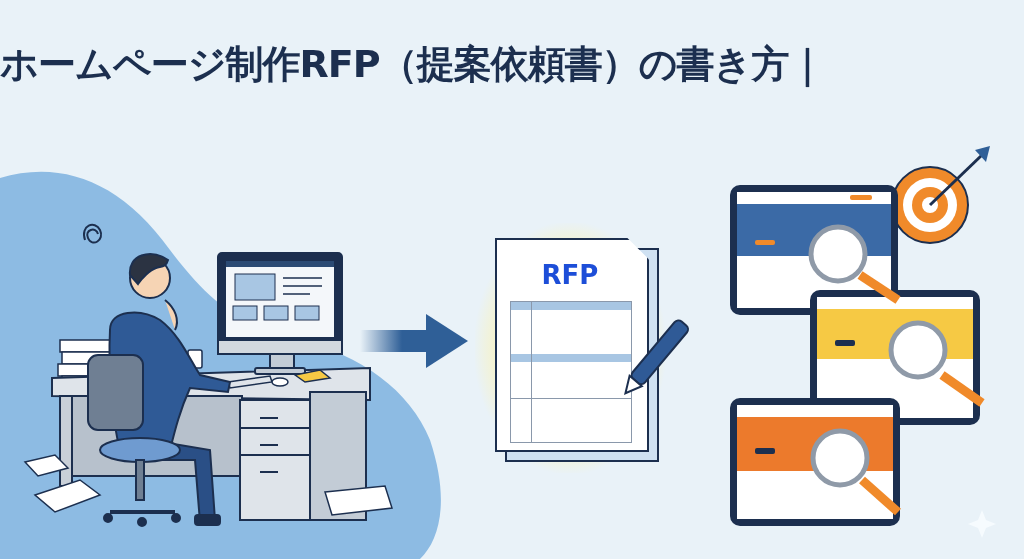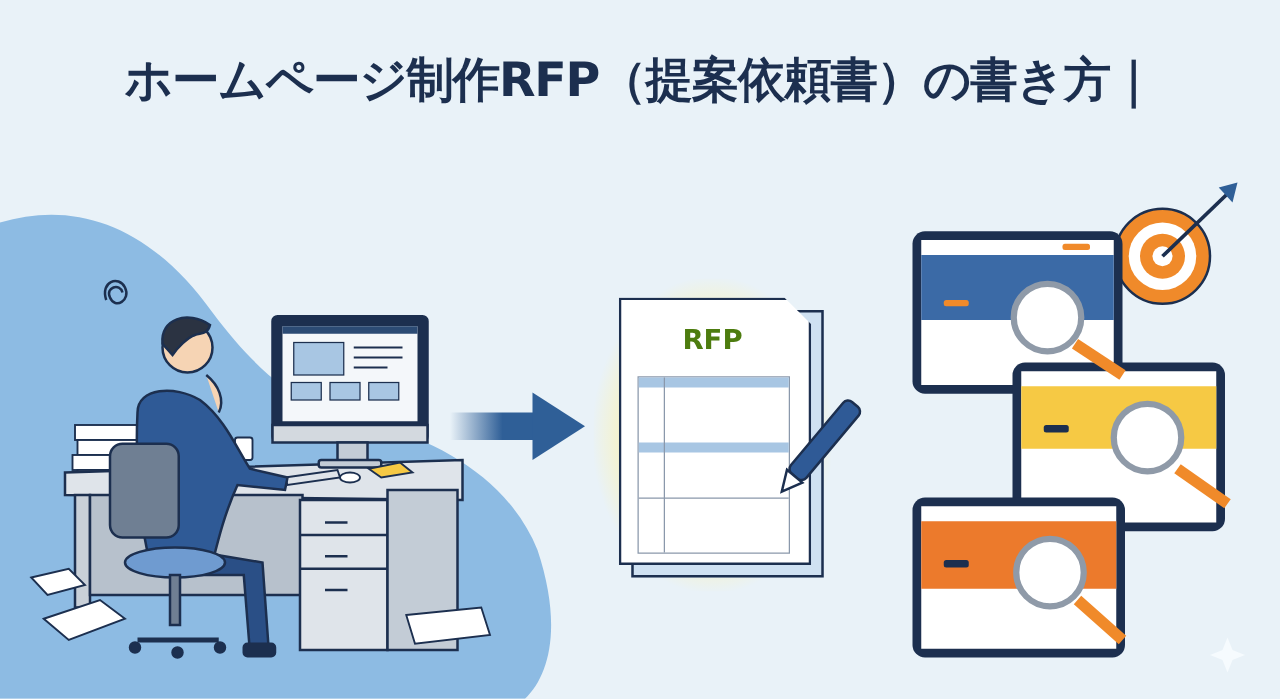--- a/index.html
+++ b/index.html
@@ -1,18 +1,18 @@
 <!DOCTYPE html>
 <html><head>
 <meta charset="utf-8">
 <style>
   html,body{margin:0;padding:0;}
   body{width:1024px;height:559px;overflow:hidden;background:#e9f2f8;font-family:"DejaVu Sans","Liberation Sans",sans-serif;position:relative;}
   .stage{position:absolute;inset:0;overflow:hidden;}
-  .title{position:absolute;left:0;right:0;top:38px;text-align:center;color:#1c2f4f;font-weight:bold;font-size:38px;line-height:52px;letter-spacing:-1px;}
+  .title{position:absolute;left:0;right:0;top:38px;text-align:left;color:#1c2f4f;font-weight:bold;font-size:38px;line-height:52px;letter-spacing:-1px;}
   .title .l{display:block;}
   svg{position:absolute;}
 </style>
 </head>
 <body>
 
 <div class="stage">
 
   <svg width="1024" height="559" style="left:0;top:0">
     <path d="M0,178 C60,160 120,180 170,250 C215,310 250,330 300,340 C360,355 410,390 430,440 C450,500 440,540 420,559 L0,559 Z" fill="#8dbbe3"></path>
@@ -105,21 +105,21 @@
         </linearGradient>
       </defs>
     <rect x="10" y="30" width="70" height="22" fill="url(#ag)"></rect>
     <polygon points="76,14 118,41 76,68" fill="#2f5f97"></polygon>
   </svg>
 
   <div style="position:absolute;left:495px;top:238px;width:150px;height:220px;">
     <div style="position:absolute;left:-20px;top:-15px;right:-20px;bottom:-15px;background:radial-gradient(#fff3a8 40%,rgba(255,243,168,0) 72%);"></div>
     <div style="position:absolute;left:10px;top:10px;width:150px;height:210px;background:#cfe1f2;border:2px solid #1c2f4f;"></div>
     <div style="position:absolute;left:0;top:0;width:150px;height:210px;background:#fff;border:2px solid #1c2f4f;clip-path:polygon(0 0,86% 0,100% 10%,100% 100%,0 100%);"></div>
-    <div style="position:absolute;left:0;right:0;top:22px;text-align:center;font-weight:bold;font-size:22px;color:#4d7c0f;">RFP</div>
+    <div style="position:absolute;left:0;right:0;top:22px;text-align:center;font-weight:bold;font-size:26px;color:#1d4ed8;">RFP</div>
     <div style="position:absolute;left:15px;top:63px;width:120px;height:140px;border:1px solid #8a98ab;">
       <div style="height:8px;background:#a8c6e3"></div>
       <div style="position:absolute;left:0;right:0;top:52px;height:8px;background:#a8c6e3"></div>
       <div style="position:absolute;left:0;right:0;top:96px;border-top:1px solid #8a98ab"></div>
       <div style="position:absolute;left:20px;top:0;bottom:0;border-left:1px solid #8a98ab"></div>
     </div>
     <svg width="90" height="100" style="left:115px;top:70px">
       <g transform="rotate(40 45 50)">
           <rect x="37" y="5" width="16" height="75" rx="5" fill="#2f5a96" stroke="#1c2f4f" stroke-width="2"></rect>
           <polygon points="37,80 53,80 45,96" fill="#fff" stroke="#1c2f4f" stroke-width="2"></polygon>

